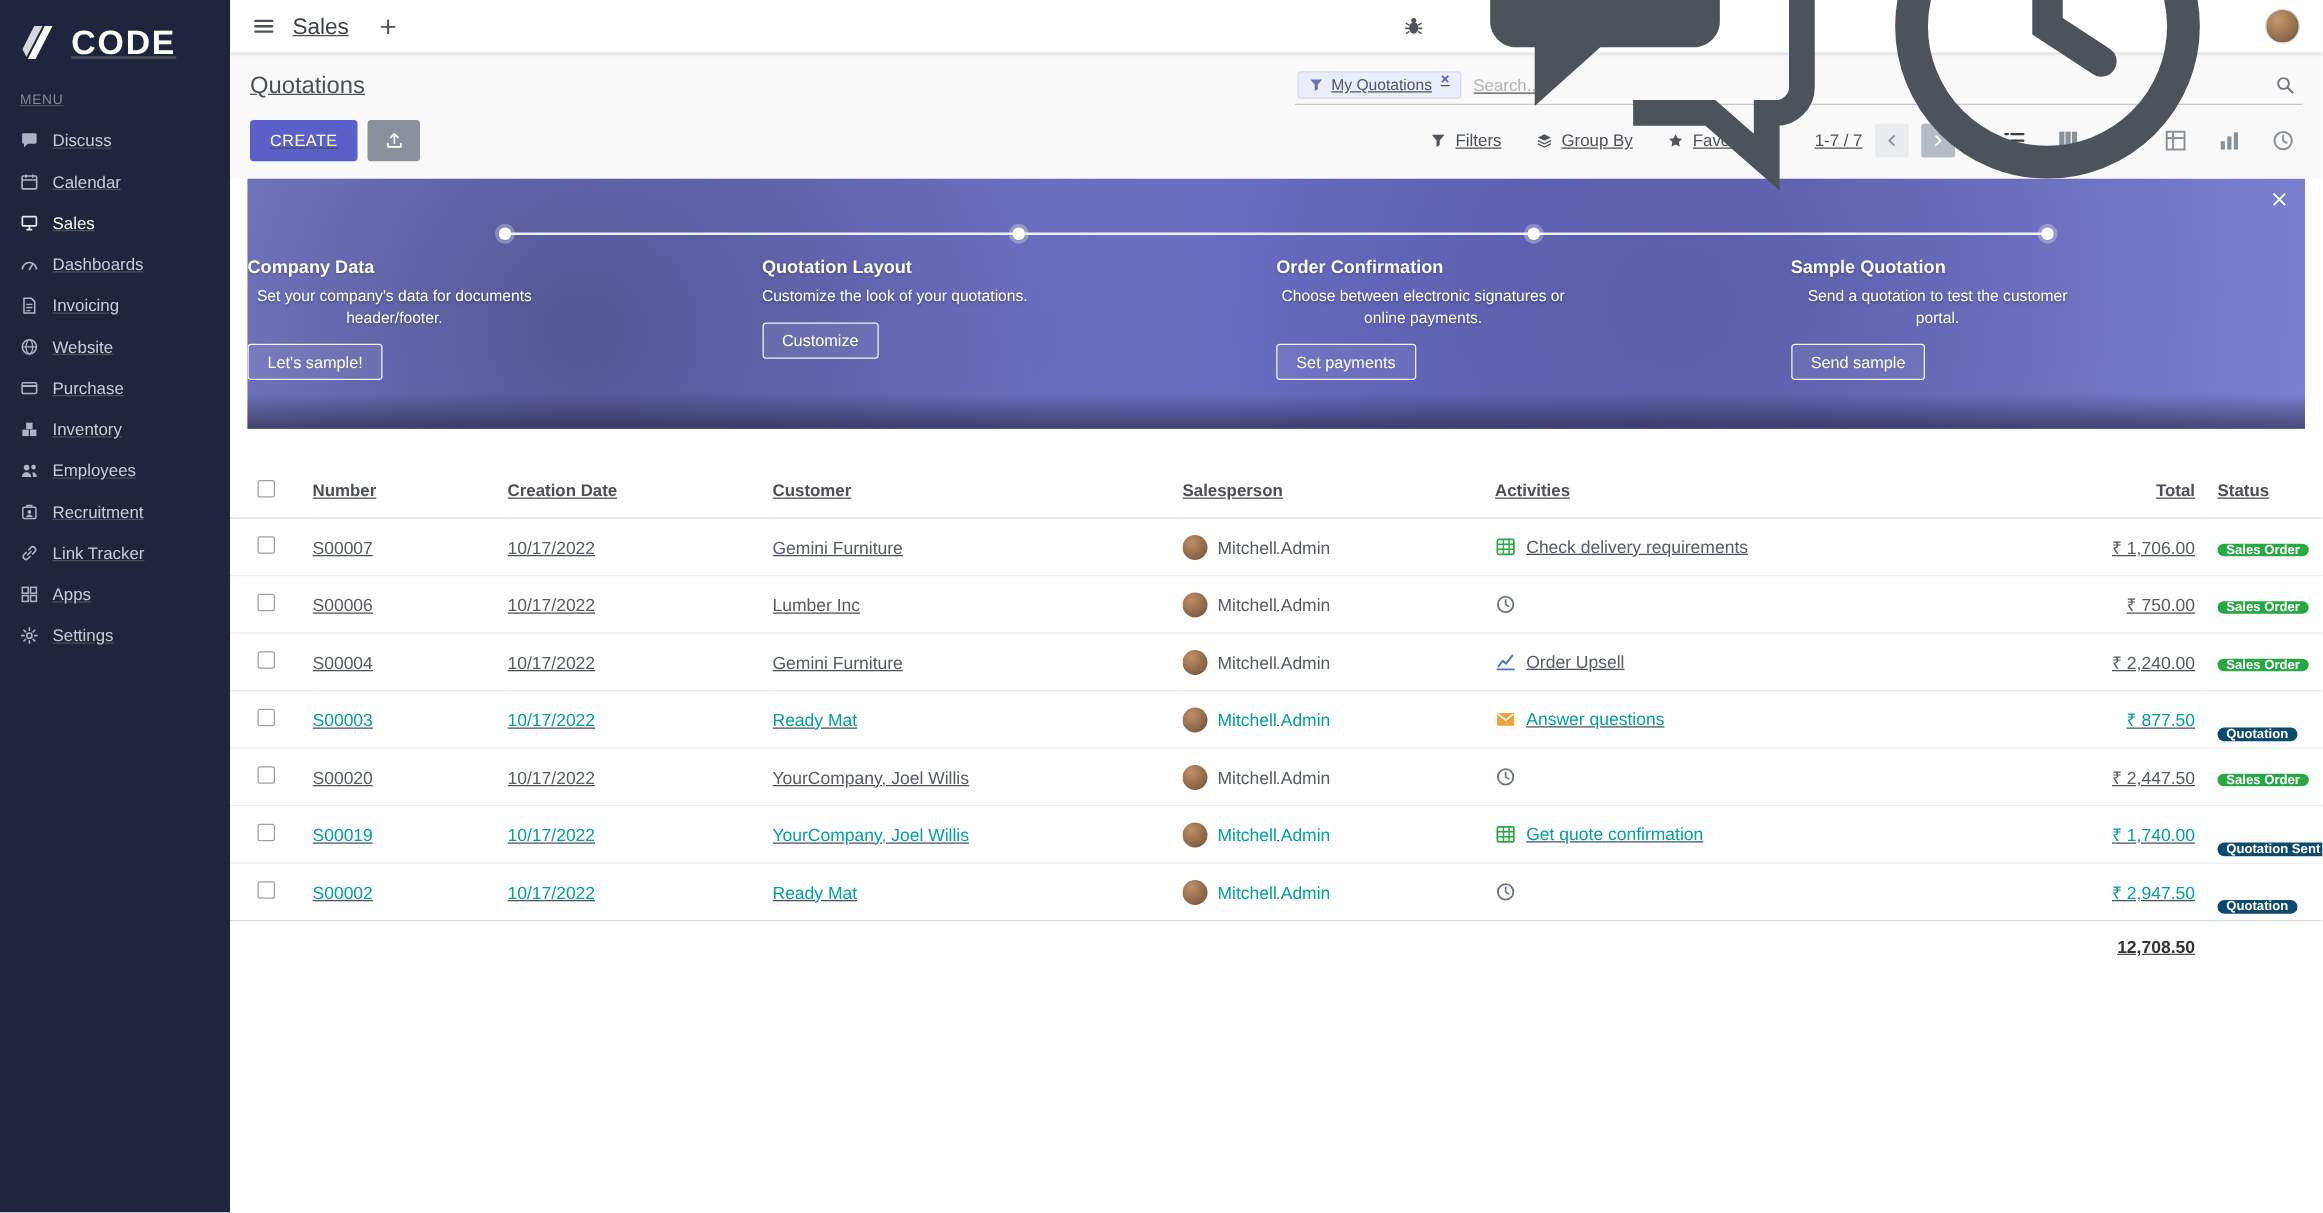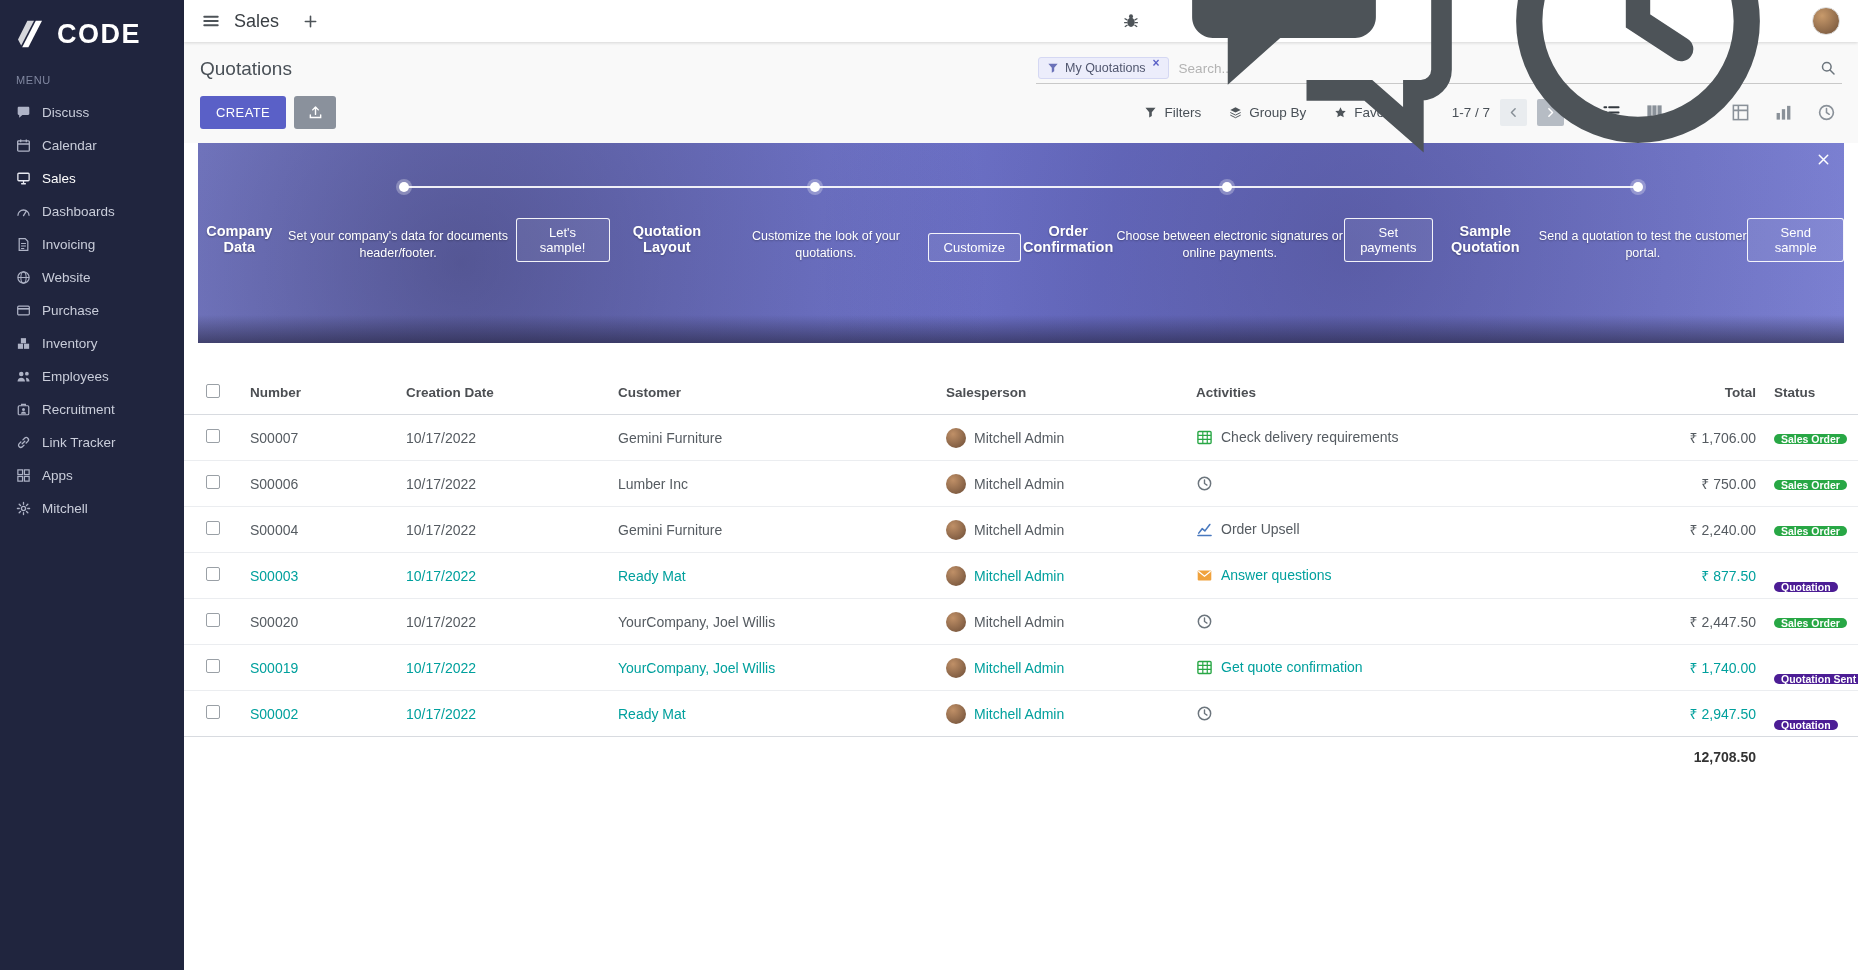--- a/index.html
+++ b/index.html
@@ -3,21 +3,21 @@
 <meta charset="utf-8">
 <style>
   * { box-sizing: border-box; }
   html,body { margin:0; padding:0; }
   body {
     width:1858px; height:970px; overflow:hidden;
     font-family:"Liberation Sans", sans-serif;
     background:#fff; color:#495057;
   }
   svg { display:block; width:100%; height:100%; }
-  .app { display:flex; width:100%; height:100%; }
+  .app { display:flex; width:100%; height:100%;text-decoration:underline; }
 
   
   .sidebar { width:184px; flex-shrink:0; background:#20253e; display:flex; flex-direction:column; }
   .logo { display:flex; align-items:center; gap:9px; padding:18px 16px 24px; cursor:pointer; }
   .logo-mark { width:32px; height:32px; }
   .logo-text { color:#fff; font-size:27px; font-weight:700; letter-spacing:1.5px; }
   .menu-label { font-size:11px; color:#8087a0; padding:0 16px 10px; letter-spacing:.6px; }
   .side-item { display:flex; align-items:center; gap:11px; height:33px; padding:0 16px; font-size:13.5px; color:#c9cdda; cursor:pointer; }
   .side-item.active { color:#fff; }
   .s-ic { width:15px; height:15px; display:inline-flex; color:#aeb3c6; flex-shrink:0; }
@@ -71,21 +71,21 @@
       linear-gradient(to top, rgba(28,26,48,.55), rgba(28,26,48,0) 14%),
       radial-gradient(circle at 16% 60%, rgba(36,34,70,.45), rgba(36,34,70,0) 38%),
       radial-gradient(circle at 70% 52%, rgba(50,48,100,.38), rgba(50,48,100,0) 46%),
       linear-gradient(100deg, #8388d9, #6d72cc 55%, #7d82d4);
   }
   .banner-close { position:absolute; top:9px; right:13px; width:15px; height:15px; color:#fff; cursor:pointer; z-index:2; }
   .timeline { position:absolute; top:38px; left:0; right:0; height:12px; }
   .tl-line { position:absolute; top:5px; left:12.5%; right:12.5%; height:2px; background:rgba(255,255,255,.9); }
   .tl-dot { position:absolute; top:1px; width:10px; height:10px; border-radius:50%; background:#fff; transform:translateX(-50%); box-shadow:0 0 0 3px rgba(255,255,255,.28); }
   .steps { position:absolute; top:63px; left:0; right:0; display:flex; }
-  .step { width:25%; display:flex; flex-direction:row; align-items:flex-end; text-align:center; }
+  .step { width:25%; display:flex; flex-direction:column; align-items:flex-start; text-align:center; }
   .step-title { font-size:14.5px; font-weight:700; margin-bottom:7px; text-shadow:0 1px 2px rgba(0,0,0,.3); }
   .step-desc { font-size:12.5px; line-height:1.35; max-width:235px; text-shadow:0 1px 2px rgba(0,0,0,.3); }
   .step-btn { margin-top:12px; background:rgba(255,255,255,.07); border:1px solid rgba(255,255,255,.92); color:#fff; border-radius:3px; font-size:13px; padding:6px 15px; cursor:pointer; font-family:inherit; }
 
   
   .table-wrap { margin-top:28px; }
   table { border-collapse:collapse; table-layout:fixed; width:100%; }
   thead th { font-size:13.5px; font-weight:700; color:#4c4f53; text-align:left; padding:13px 8px 13px 0; border-bottom:1px solid #d8dbe0; white-space:nowrap; overflow:hidden; cursor:pointer; }
   tbody td { font-size:14px; color:#555b61; padding:0 8px 0 0; height:46px; border-top:1px solid #ebedf0; white-space:nowrap; overflow:hidden; vertical-align:middle; }
   tbody tr:first-child td { border-top:none; }
@@ -93,21 +93,21 @@
   .cb { width:14px; height:14px; border:1px solid #9aa0a6; border-radius:2px; display:inline-block; background:#fff; cursor:pointer; }
   th.h-total, td.c-total { text-align:right; padding-right:10px; }
   th.h-status, td.c-status { padding-left:8px; padding-right:0; }
   .avatar-sm { width:20px; height:20px; border-radius:50%; display:inline-block; vertical-align:middle; margin-right:8px; background:radial-gradient(circle at 35% 30%, #c09067, #6b4c36); }
   .sp-name { vertical-align:middle; }
   .act-ic { width:17px; height:17px; display:inline-block; vertical-align:middle; margin-right:8px; }
   .act-green { color:#28a745; } .act-blue { color:#4878be; } .act-orange { color:#f0a23c; } .act-gray { color:#6c757d; }
   tr.teal td { color:#00a09d; }
   .badge { display:inline-block; font-size:10.5px; font-weight:700; color:#fff; border-radius:10px; padding:0 7px; line-height:1; }
   .badge.green { background:#28a745; }
-  .badge.teal { background:#4c1d95;margin-top:24px; }
+  .badge.teal { background:#0c4a6e;margin-top:24px; }
   tfoot td { border-top:1px solid #d8dbe0; height:40px; font-weight:700; color:#333; font-size:14px; }
 </style>
 </head>
 <body>
 
 <div class="app">
 
   <aside class="sidebar">
     <div class="logo">
       <span class="logo-mark">
@@ -234,21 +234,21 @@
           </span>
           <span class="s-label">Apps</span>
         </div>
         <div class="side-item">
           <span class="s-ic">
             <svg viewBox="0 0 16 16" xmlns="http://www.w3.org/2000/svg">
               <circle cx="8" cy="8" r="2.2" fill="none" stroke="currentColor" stroke-width="1.4"></circle>
               <path d="M8 1.5v2M8 12.5v2M1.5 8h2M12.5 8h2M3.4 3.4l1.4 1.4M11.2 11.2l1.4 1.4M12.6 3.4l-1.4 1.4M4.8 11.2l-1.4 1.4" stroke="currentColor" stroke-width="1.4" stroke-linecap="round"></path>
             </svg>
           </span>
-          <span class="s-label">Mitchell</span>
+          <span class="s-label">Settings</span>
         </div>
       </nav>
   </aside>
 
   <div class="main">
 
     <header class="topbar">
       <span class="tb-ic">
           <svg viewBox="0 0 16 16" xmlns="http://www.w3.org/2000/svg">
             <path d="M2 4.2h12M2 8h12M2 11.8h12" stroke="currentColor" stroke-width="1.7" stroke-linecap="round"></path>

